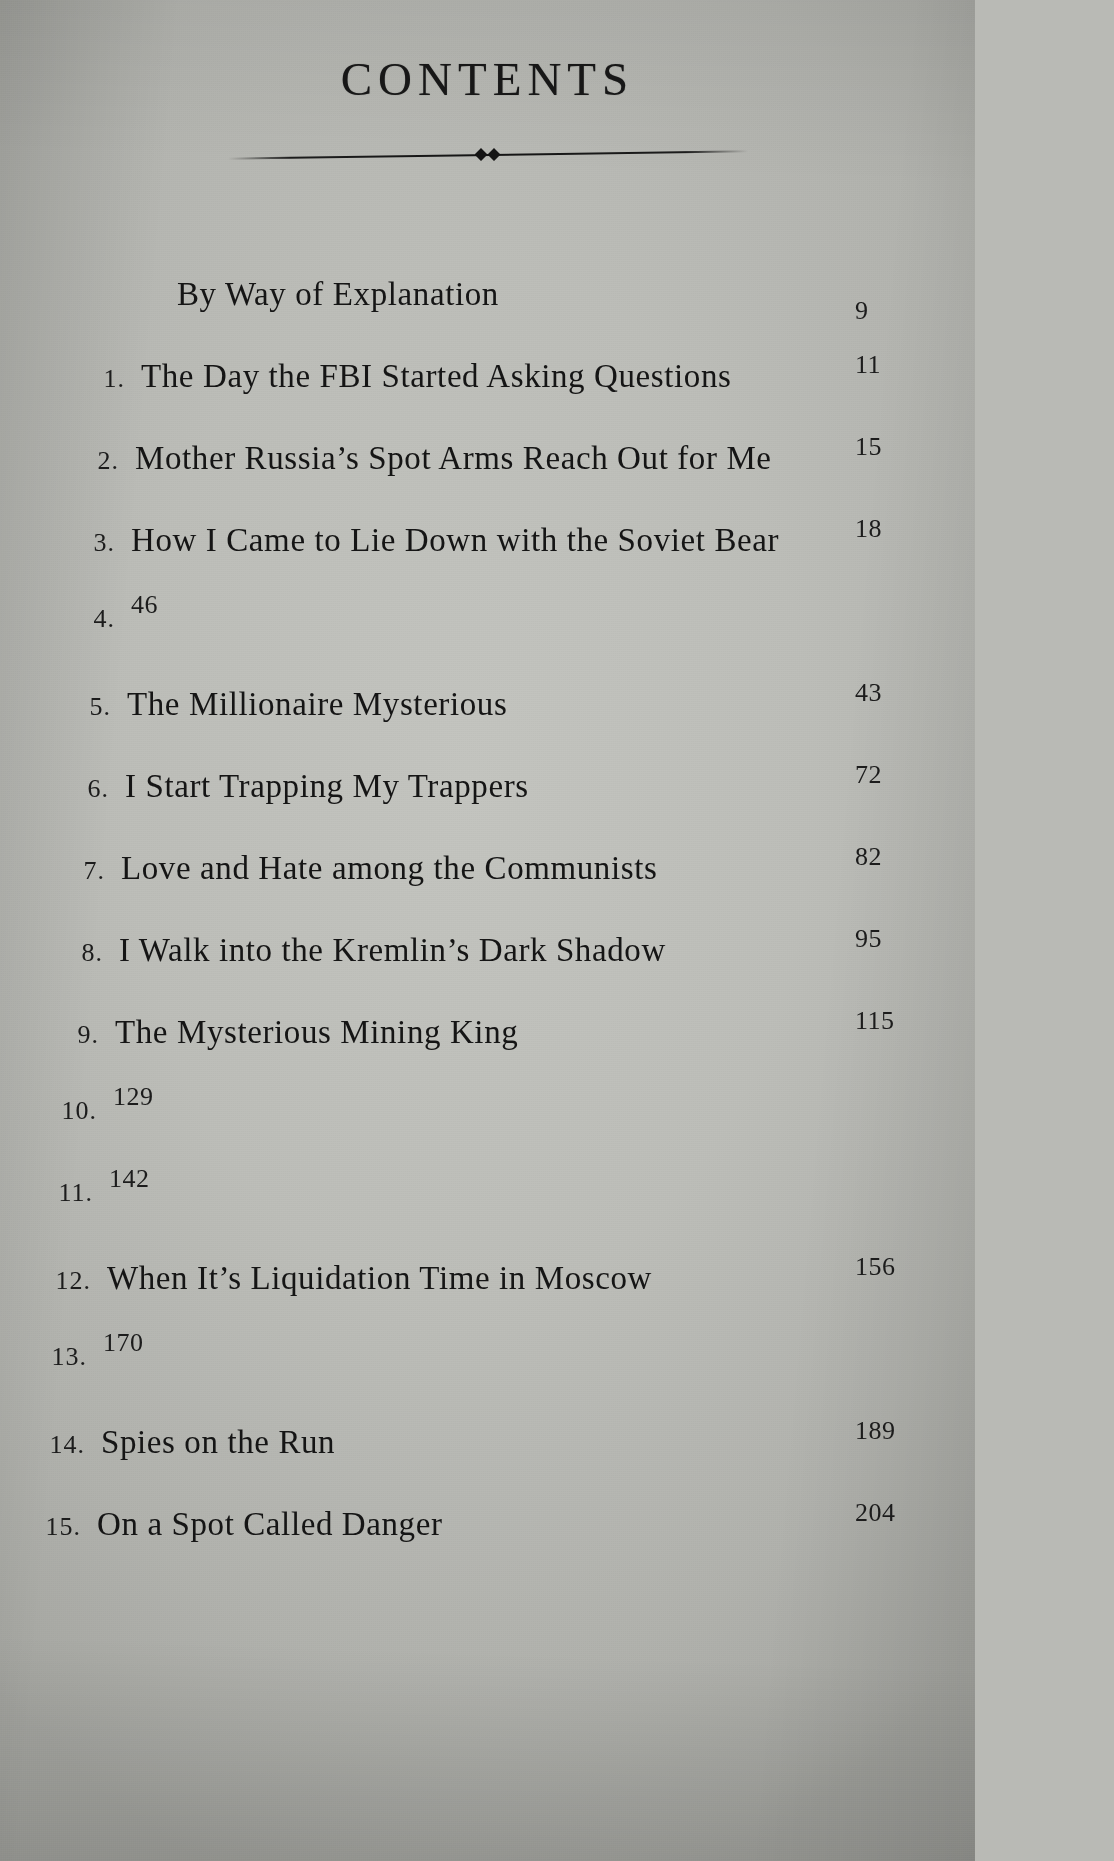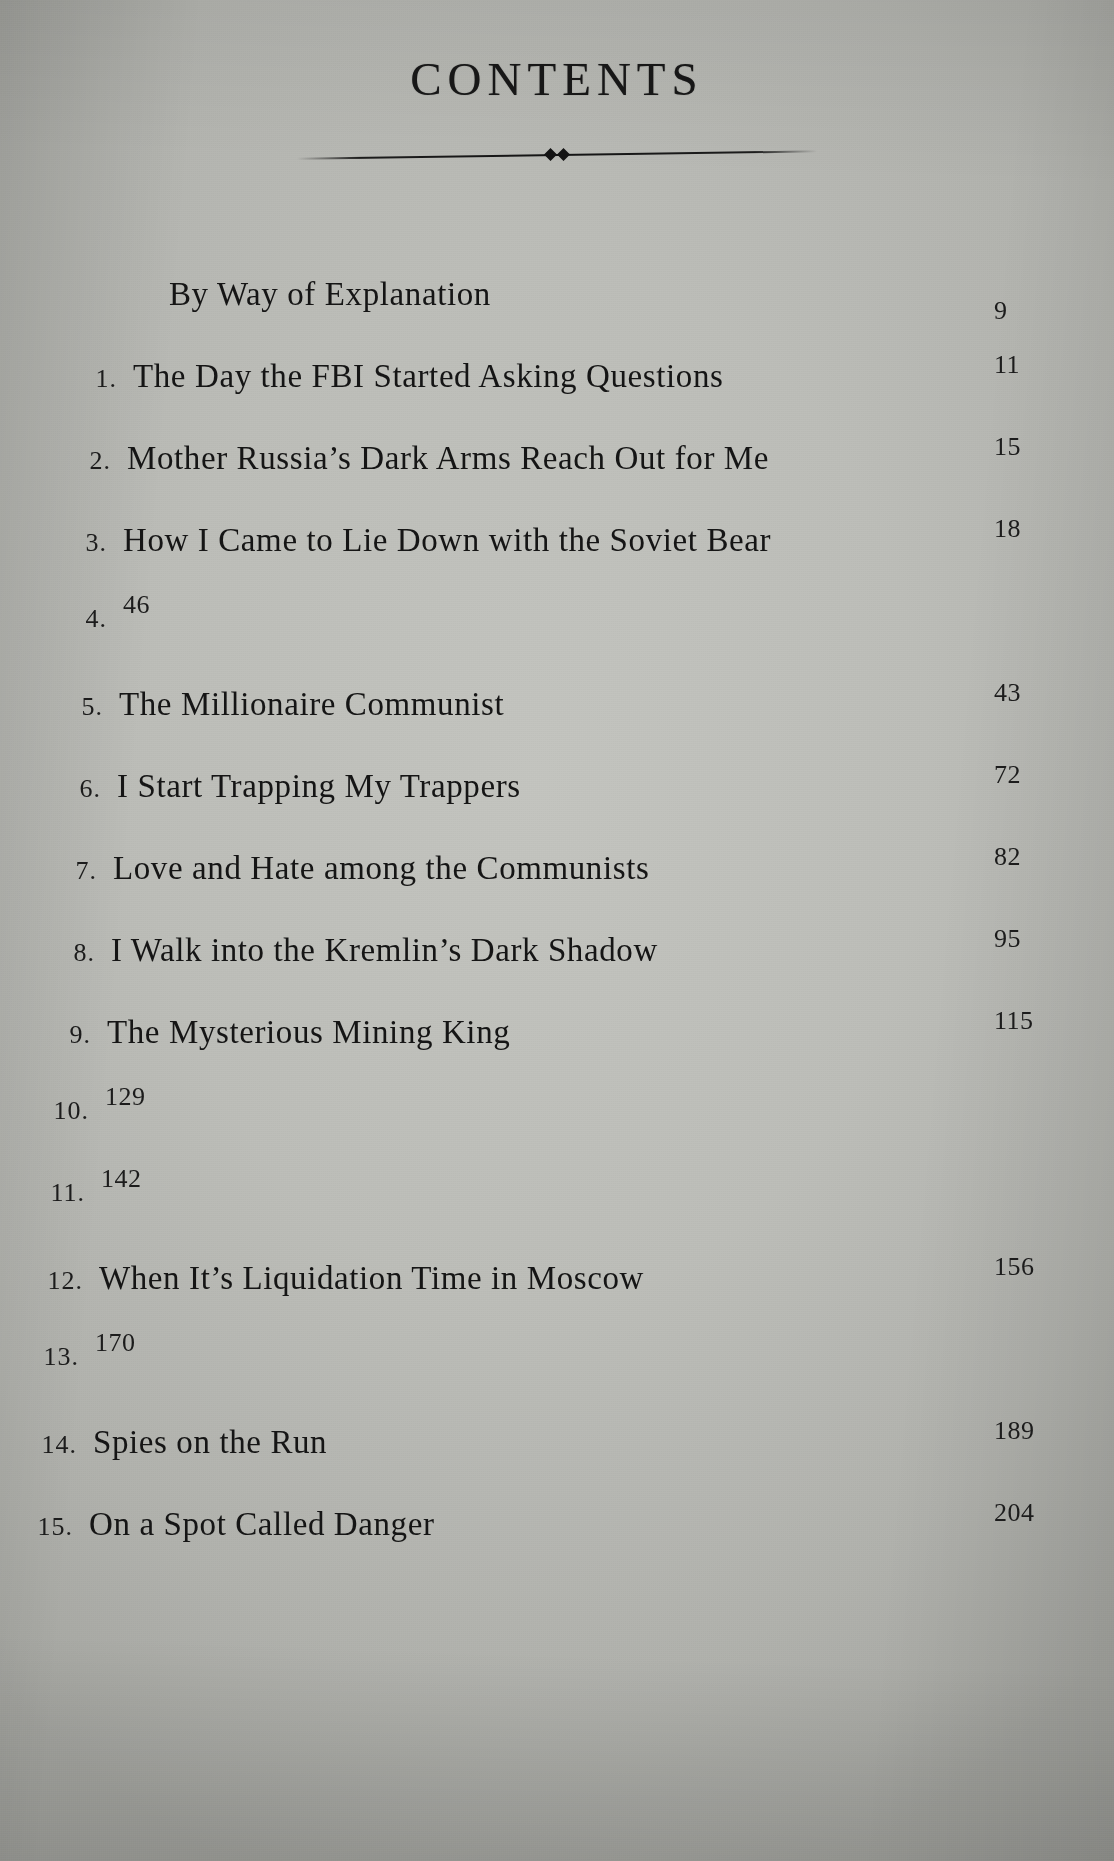--- a/index.html
+++ b/index.html
@@ -11,21 +11,21 @@
     height: 1861px;
     overflow: hidden;
     background: #b9bab5;
     font-family: "Liberation Serif", serif;
     color: #1b1b1b;
   }
 
   
   .page {
     position: relative;
-    width: 1114px;
+    width: 975px;
     height: 1861px;
     background:
       radial-gradient(ellipse 78% 62% at 48% 42%, #c3c4bf 0%, #bcbdb8 45%, #b0b1ac 78%, #a4a5a0 100%);
     overflow: hidden;
   }
   .page::before {
     content: "";
     position: absolute;
     inset: 0;
     pointer-events: none;
@@ -80,21 +80,21 @@
     top: 8px;
     left: 50%;
     margin-left: -13px;
     width: 26px;
     height: 13px;
     background: #141414;
     clip-path: polygon(0% 50%, 25% 0%, 50% 50%, 75% 0%, 100% 50%, 75% 100%, 50% 50%, 25% 100%);
   }
 
   .toc {
-    margin: 106px 0 0 1px;
+    margin: 106px 0 0 9px;
     padding: 0;
     list-style: none;
   }
   .toc-row {
     display: flex;
     align-items: baseline;
     position: relative;
     min-height: 82px;
   }
   .num {
@@ -167,38 +167,38 @@
       </li>
 
       <li class="toc-row">
         <span class="num">1.</span>
         <span class="title">The Day the FBI Started Asking Questions</span>
         <span class="page-num">11</span>
       </li>
 
       <li class="toc-row">
         <span class="num">2.</span>
-        <span class="title">Mother Russia’s Dark Arms Reach Out for Me</span>
+        <span class="title">Mother Russia’s Spot Arms Reach Out for Me</span>
         <span class="page-num">15</span>
       </li>
 
       <li class="toc-row">
         <span class="num">3.</span>
         <span class="title">How I Came to Lie Down with the Soviet Bear</span>
         <span class="page-num">18</span>
       </li>
 
       <li class="toc-row">
         <span class="num">4.</span>
         <span class="page-num">46</span>
       </li>
 
       <li class="toc-row">
         <span class="num">5.</span>
-        <span class="title">The Millionaire Communist</span>
+        <span class="title">The Millionaire Mysterious</span>
         <span class="page-num">43</span>
       </li>
 
       <li class="toc-row">
         <span class="num">6.</span>
         <span class="title">I Start Trapping My Trappers</span>
         <span class="page-num">72</span>
       </li>
 
       <li class="toc-row">

